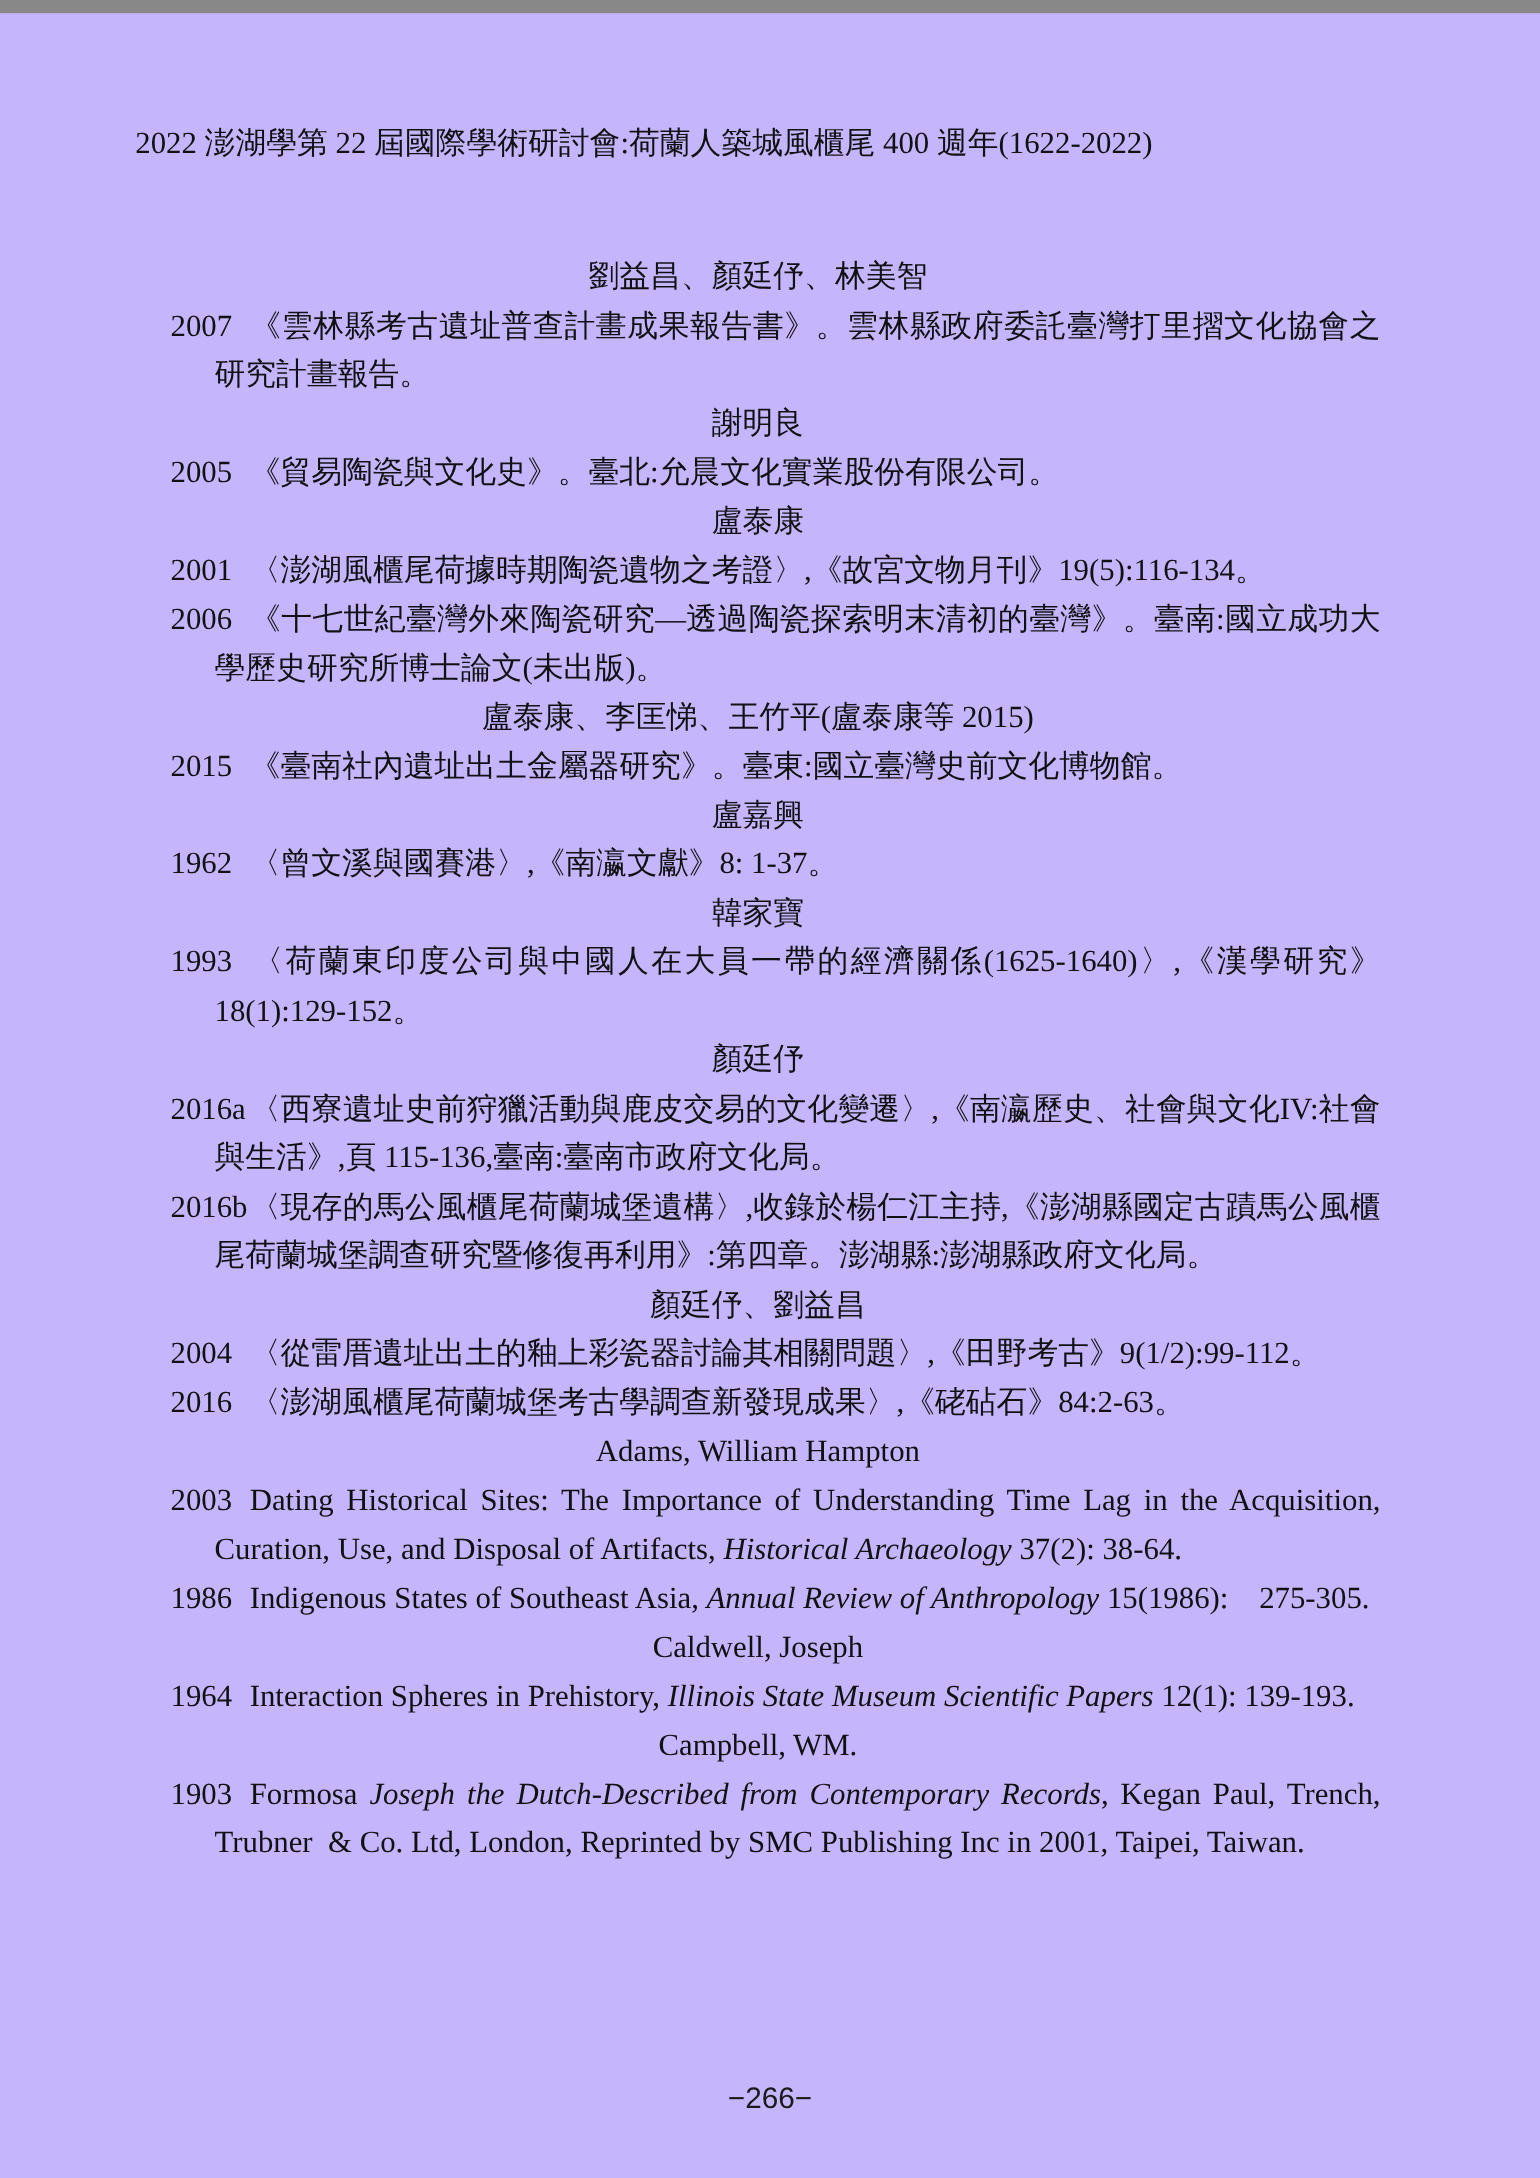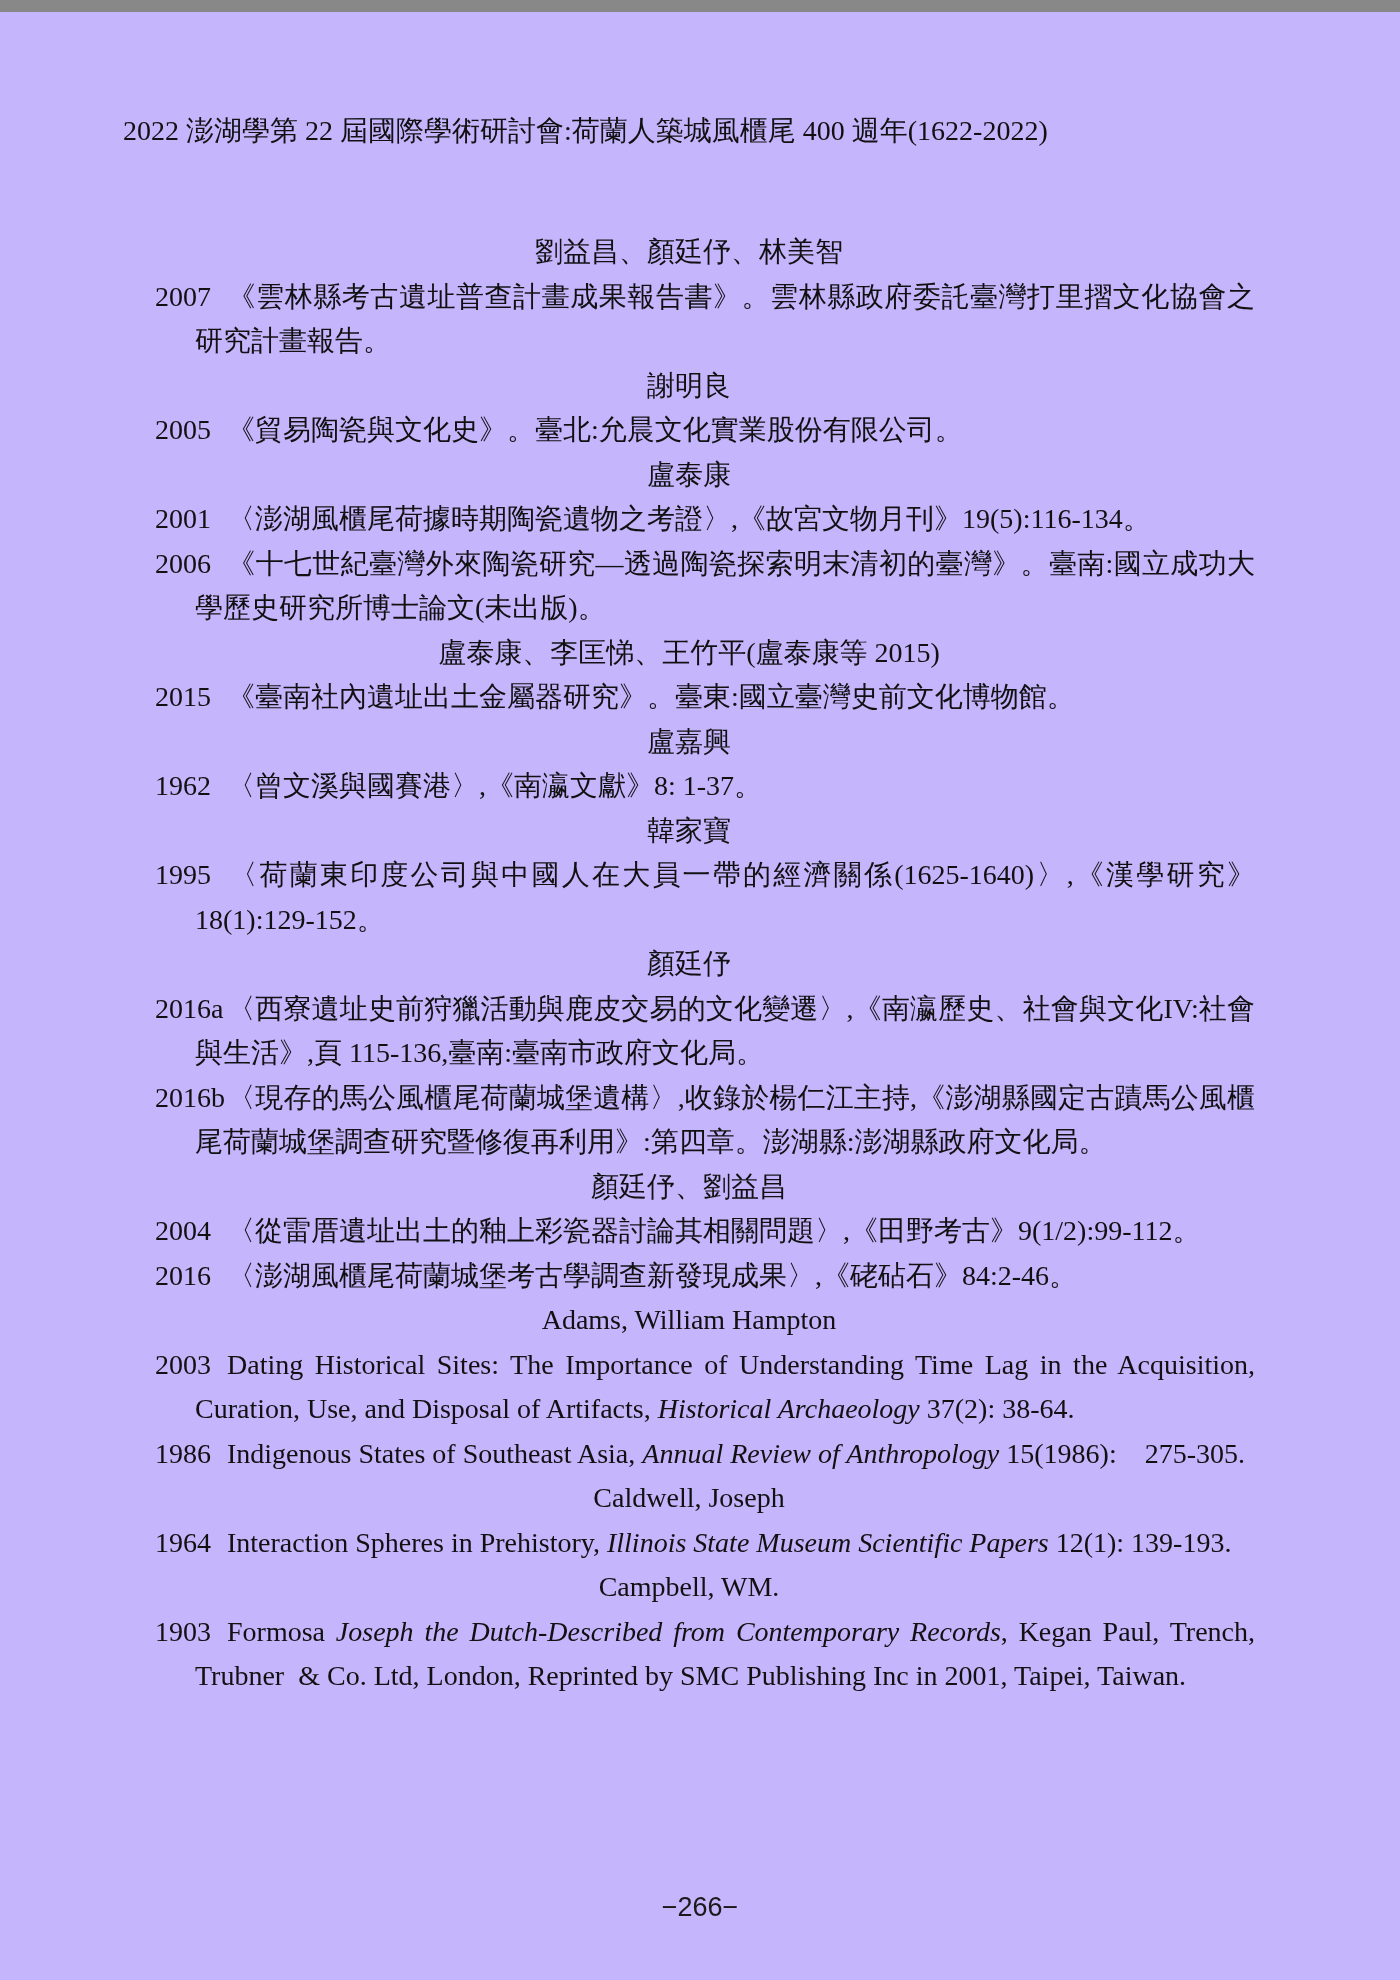--- a/index.html
+++ b/index.html
@@ -88,33 +88,33 @@
       <div class="ref"><span class="y">2015</span><span><span>《臺南社內遺址出土金屬器研究》。臺東:國立臺灣史前文化博物館。</span></span></div>
     </div>
 
     <div>
       <div class="authors">盧嘉興</div>
       <div class="ref"><span class="y">1962</span><span><span>〈曾文溪與國賽港〉,《南瀛文獻》8: 1-37。</span></span></div>
     </div>
 
     <div>
       <div class="authors">韓家寶</div>
-      <div class="ref"><span class="y">1995</span><span><span>〈荷蘭東印度公司與中國人在大員一帶的經濟關係(1625-1640)〉,《漢學研究》18(1):129-152。</span></span></div>
+      <div class="ref"><span class="y">1993</span><span><span>〈荷蘭東印度公司與中國人在大員一帶的經濟關係(1625-1640)〉,《漢學研究》18(1):129-152。</span></span></div>
     </div>
 
     <div>
       <div class="authors">顏廷伃</div>
       <div class="ref"><span class="y">2016a</span><span><span>〈西寮遺址史前狩獵活動與鹿皮交易的文化變遷〉,《南瀛歷史、社會與文化IV:社會與生活》,頁 115-136,臺南:臺南市政府文化局。</span></span></div>
       <div class="ref"><span class="y">2016b</span><span><span>〈現存的馬公風櫃尾荷蘭城堡遺構〉,收錄於楊仁江主持,《澎湖縣國定古蹟馬公風櫃尾荷蘭城堡調查研究暨修復再利用》:第四章。澎湖縣:澎湖縣政府文化局。</span></span></div>
     </div>
 
     <div>
       <div class="authors">顏廷伃、劉益昌</div>
       <div class="ref"><span class="y">2004</span><span><span>〈從雷厝遺址出土的釉上彩瓷器討論其相關問題〉,《田野考古》9(1/2):99-112。</span></span></div>
-      <div class="ref"><span class="y">2016</span><span><span>〈澎湖風櫃尾荷蘭城堡考古學調查新發現成果〉,《硓砧石》84:2-46。</span></span></div>
+      <div class="ref"><span class="y">2016</span><span><span>〈澎湖風櫃尾荷蘭城堡考古學調查新發現成果〉,《硓砧石》84:2-63。</span></span></div>
     </div>
 
     <div>
       <div class="authors">Adams, William Hampton</div>
       <div class="ref"><span class="y">2003</span><span><span>Dating Historical Sites: The Importance of Understanding Time Lag in the Acquisition, Curation, Use, and Disposal of Artifacts, </span><i>Historical Archaeology</i><span> 37(2): 38-64.</span></span></div>
     </div>
 
     <div>
       <div class="ref"><span class="y">1986</span><span><span>Indigenous States of Southeast Asia, </span><i>Annual Review of Anthropology</i><span> 15(1986): 275-305.</span></span></div>
     </div>

